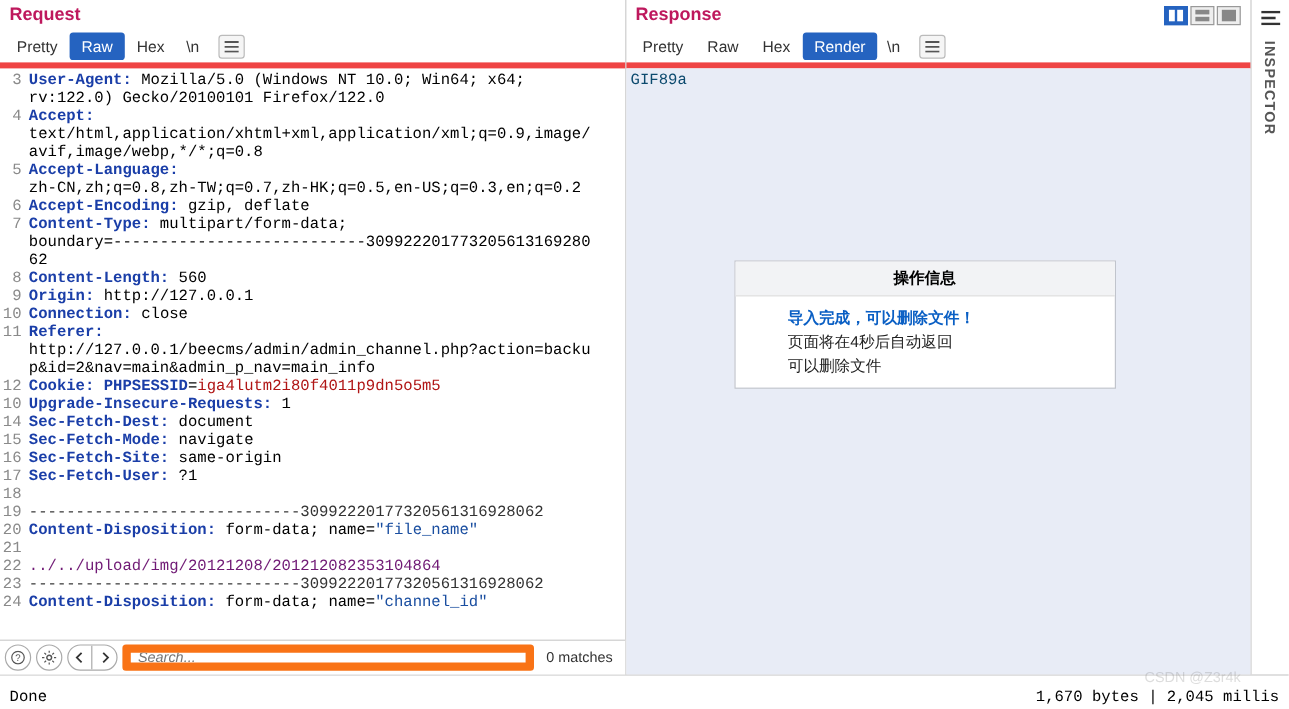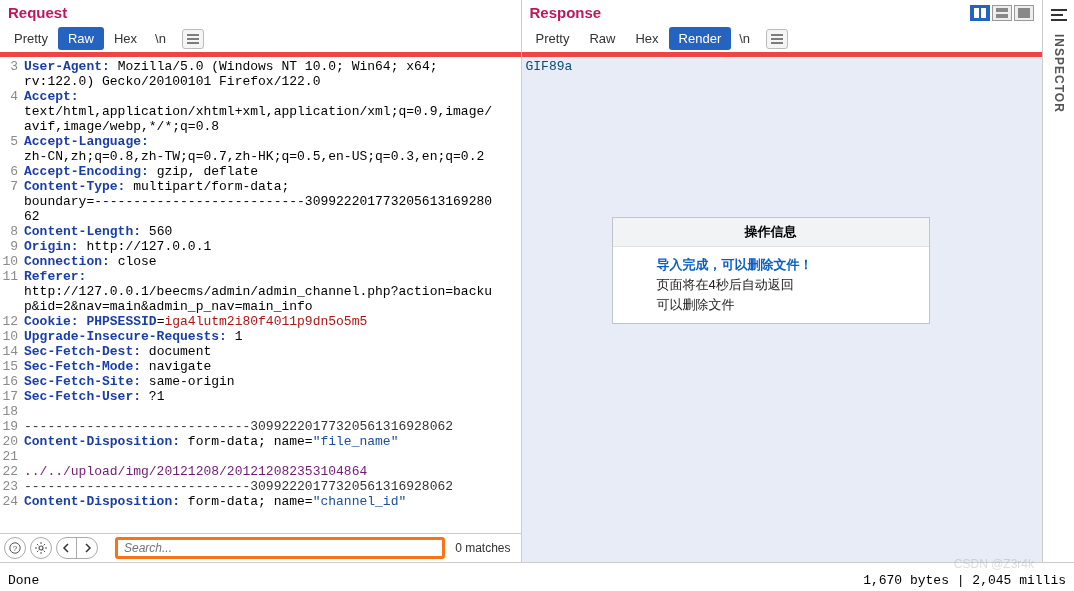--- a/index.html
+++ b/index.html
@@ -36,21 +36,21 @@
 .dialog-head { background: #f2f3f5; border-bottom: 1px solid #e0e0e0; text-align: center; padding: 5px; font-size: 13px; font-weight: bold; font-family: Arial, sans-serif; }
 .dialog-body { padding: 8px 12px; font-size: 13px; line-height: 20px; font-family: Arial, sans-serif; margin-left: 32px; }
 .dialog-body .l1 { color: #0a5fc4; font-weight: bold; }
 .dialog-body .l2, .dialog-body .l3 { color: #222; }
 .searchbar { display: flex; align-items: center; gap: 4px; padding: 3px 4px; border-top: 1px solid #ccc; background: #fff; }
 .sicon { width: 22px; height: 22px; border: 1px solid #aaa; border-radius: 11px; display: flex; align-items: center; justify-content: center; cursor: pointer; background: #fff; }
 .sicon svg { width: 12px; height: 12px; }
 .navbtns { display: flex; border: 1px solid #aaa; border-radius: 11px; overflow: hidden; height: 22px; }
 .navbtns div { width: 20px; display: flex; align-items: center; justify-content: center; cursor: pointer; }
 .navbtns div:first-child { border-right: 1px solid #aaa; }
-.search-input { flex: 1; height: 22px; border: 3px solid #f97316; border-radius: 3px; padding: 0 6px; font-size: 12px; font-style: italic; color: #888; margin-left: 13px; }
+.search-input { flex: 1; height: 22px; border: 7px solid #f97316; border-radius: 3px; padding: 0 6px; font-size: 12px; font-style: italic; color: #888; }
 .matches { font-size: 12px; color: #333; padding: 0 6px; }
 .statusbar { height: 36px; border-top: 1px solid #ccc; display: flex; align-items: center; justify-content: space-between; padding: 0 8px; font-size: 13px; font-family: Liberation Mono, monospace; }
 .right-rail { width: 32px; border-left: 1px solid #ccc; display: flex; flex-direction: column; align-items: center; }
 .rail-ham { width: 20px; height: 18px; margin-top: 6px; display: flex; align-items: center; justify-content: center; cursor: pointer; }
 .rail-text { writing-mode: vertical-rl; text-orientation: mixed; font-size: 12px; letter-spacing: 1px; color: #555; margin-top: 10px; font-weight: bold; }
 .outer { display: flex; height: 562px; }
 .panels { flex: 1; display: flex; }
 .watermark { position: absolute; bottom: 20px; right: 40px; color: rgba(120,120,120,0.25); font-size: 12px; font-family: Arial; pointer-events: none; }
 </style>
 </head>

